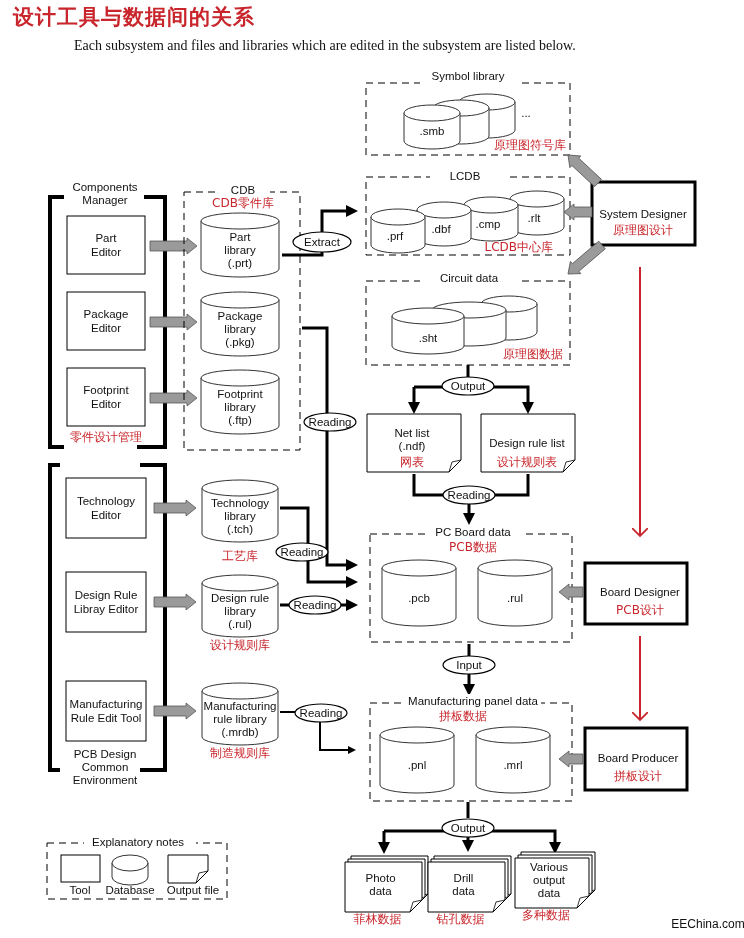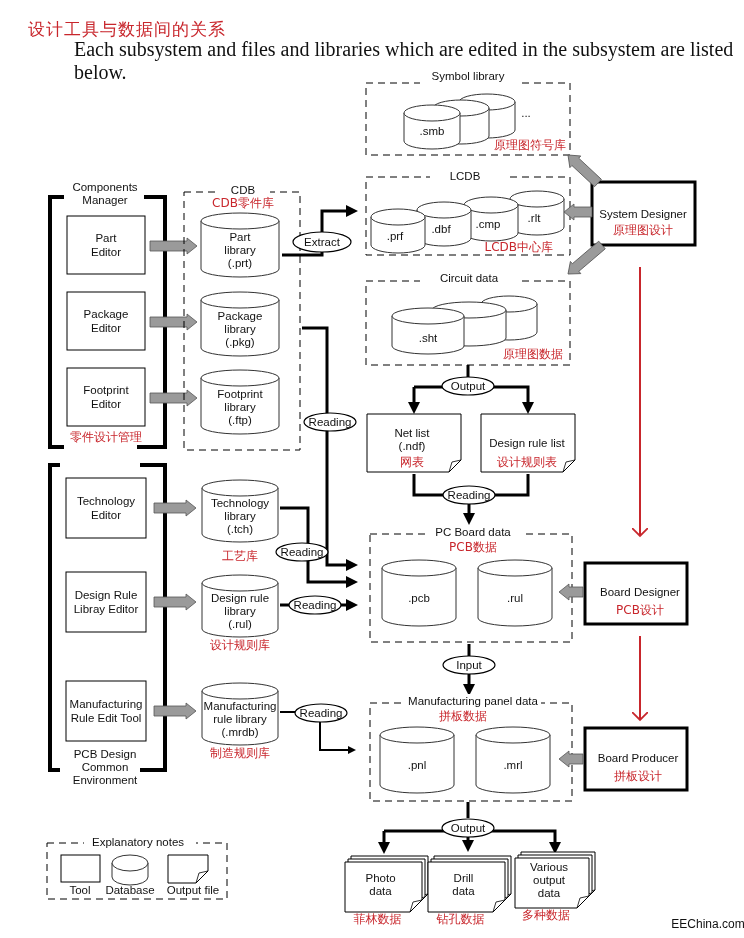--- a/index.html
+++ b/index.html
@@ -1,18 +1,18 @@
 <!DOCTYPE html>
 <html><head>
 <meta charset="utf-8">
 <style>
   html,body{margin:0;padding:0;background:#fff;}
   body{width:744px;height:938px;position:relative;overflow:hidden;font-family:"Liberation Sans","DejaVu Sans",sans-serif;}
-  #page-title{position:absolute;left:12px;top:2px;font-size:17px;color:#c8262c;font-family:"DejaVu Sans",sans-serif;letter-spacing:1px;margin:16px;font-weight:normal;}
-  #subtitle{position:absolute;left:74px;top:38px;font-size:20px;color:#111;font-family:"Liberation Serif","DejaVu Serif",serif;margin:0;}
+  #page-title{position:absolute;left:12px;top:2px;font-size:21px;color:#c8262c;font-family:"DejaVu Sans",sans-serif;letter-spacing:1px;margin:1px;font-weight:bold;}
+  #subtitle{position:absolute;left:74px;top:38px;font-size:14px;color:#111;font-family:"Liberation Serif","DejaVu Serif",serif;margin:0;}
   #diagram{position:absolute;left:0;top:0;}
   .t{font-family:"Liberation Sans","DejaVu Sans",sans-serif;font-size:11.5px;fill:#111;}
   .cn{font-family:"DejaVu Sans",sans-serif;font-size:12px;fill:#c8262c;}
   .wm{font-family:"Liberation Sans","DejaVu Sans",sans-serif;font-size:12px;fill:#111;}
 </style>
 </head>
 <body>
 
 <h1 id="page-title">设计工具与数据间的关系</h1>
 <p id="subtitle">Each subsystem and files and libraries which are edited in the subsystem are listed below.</p>

